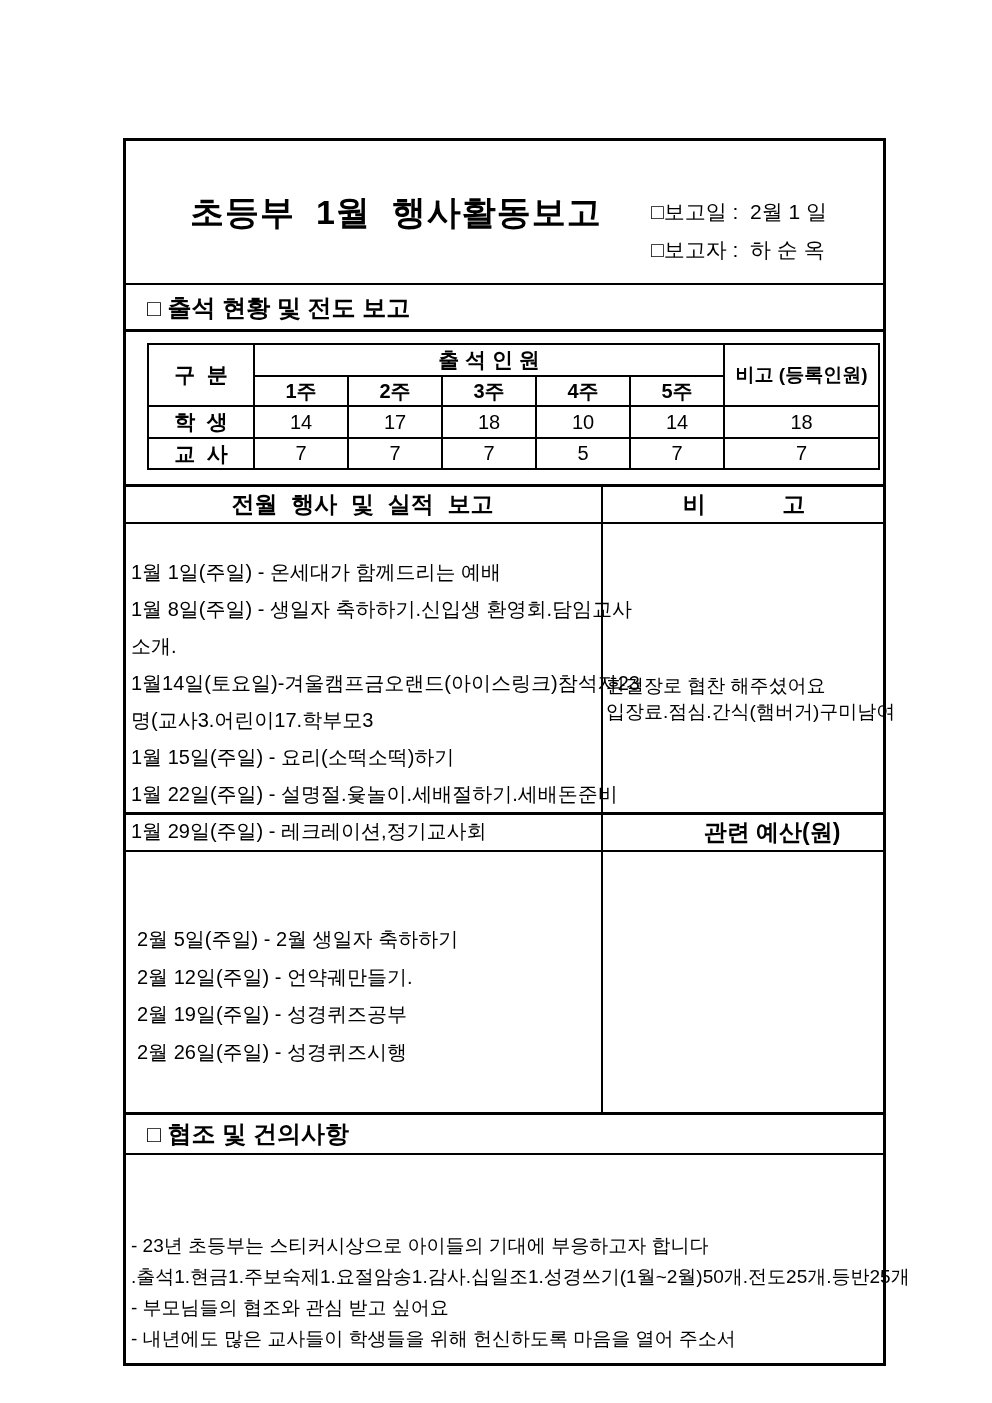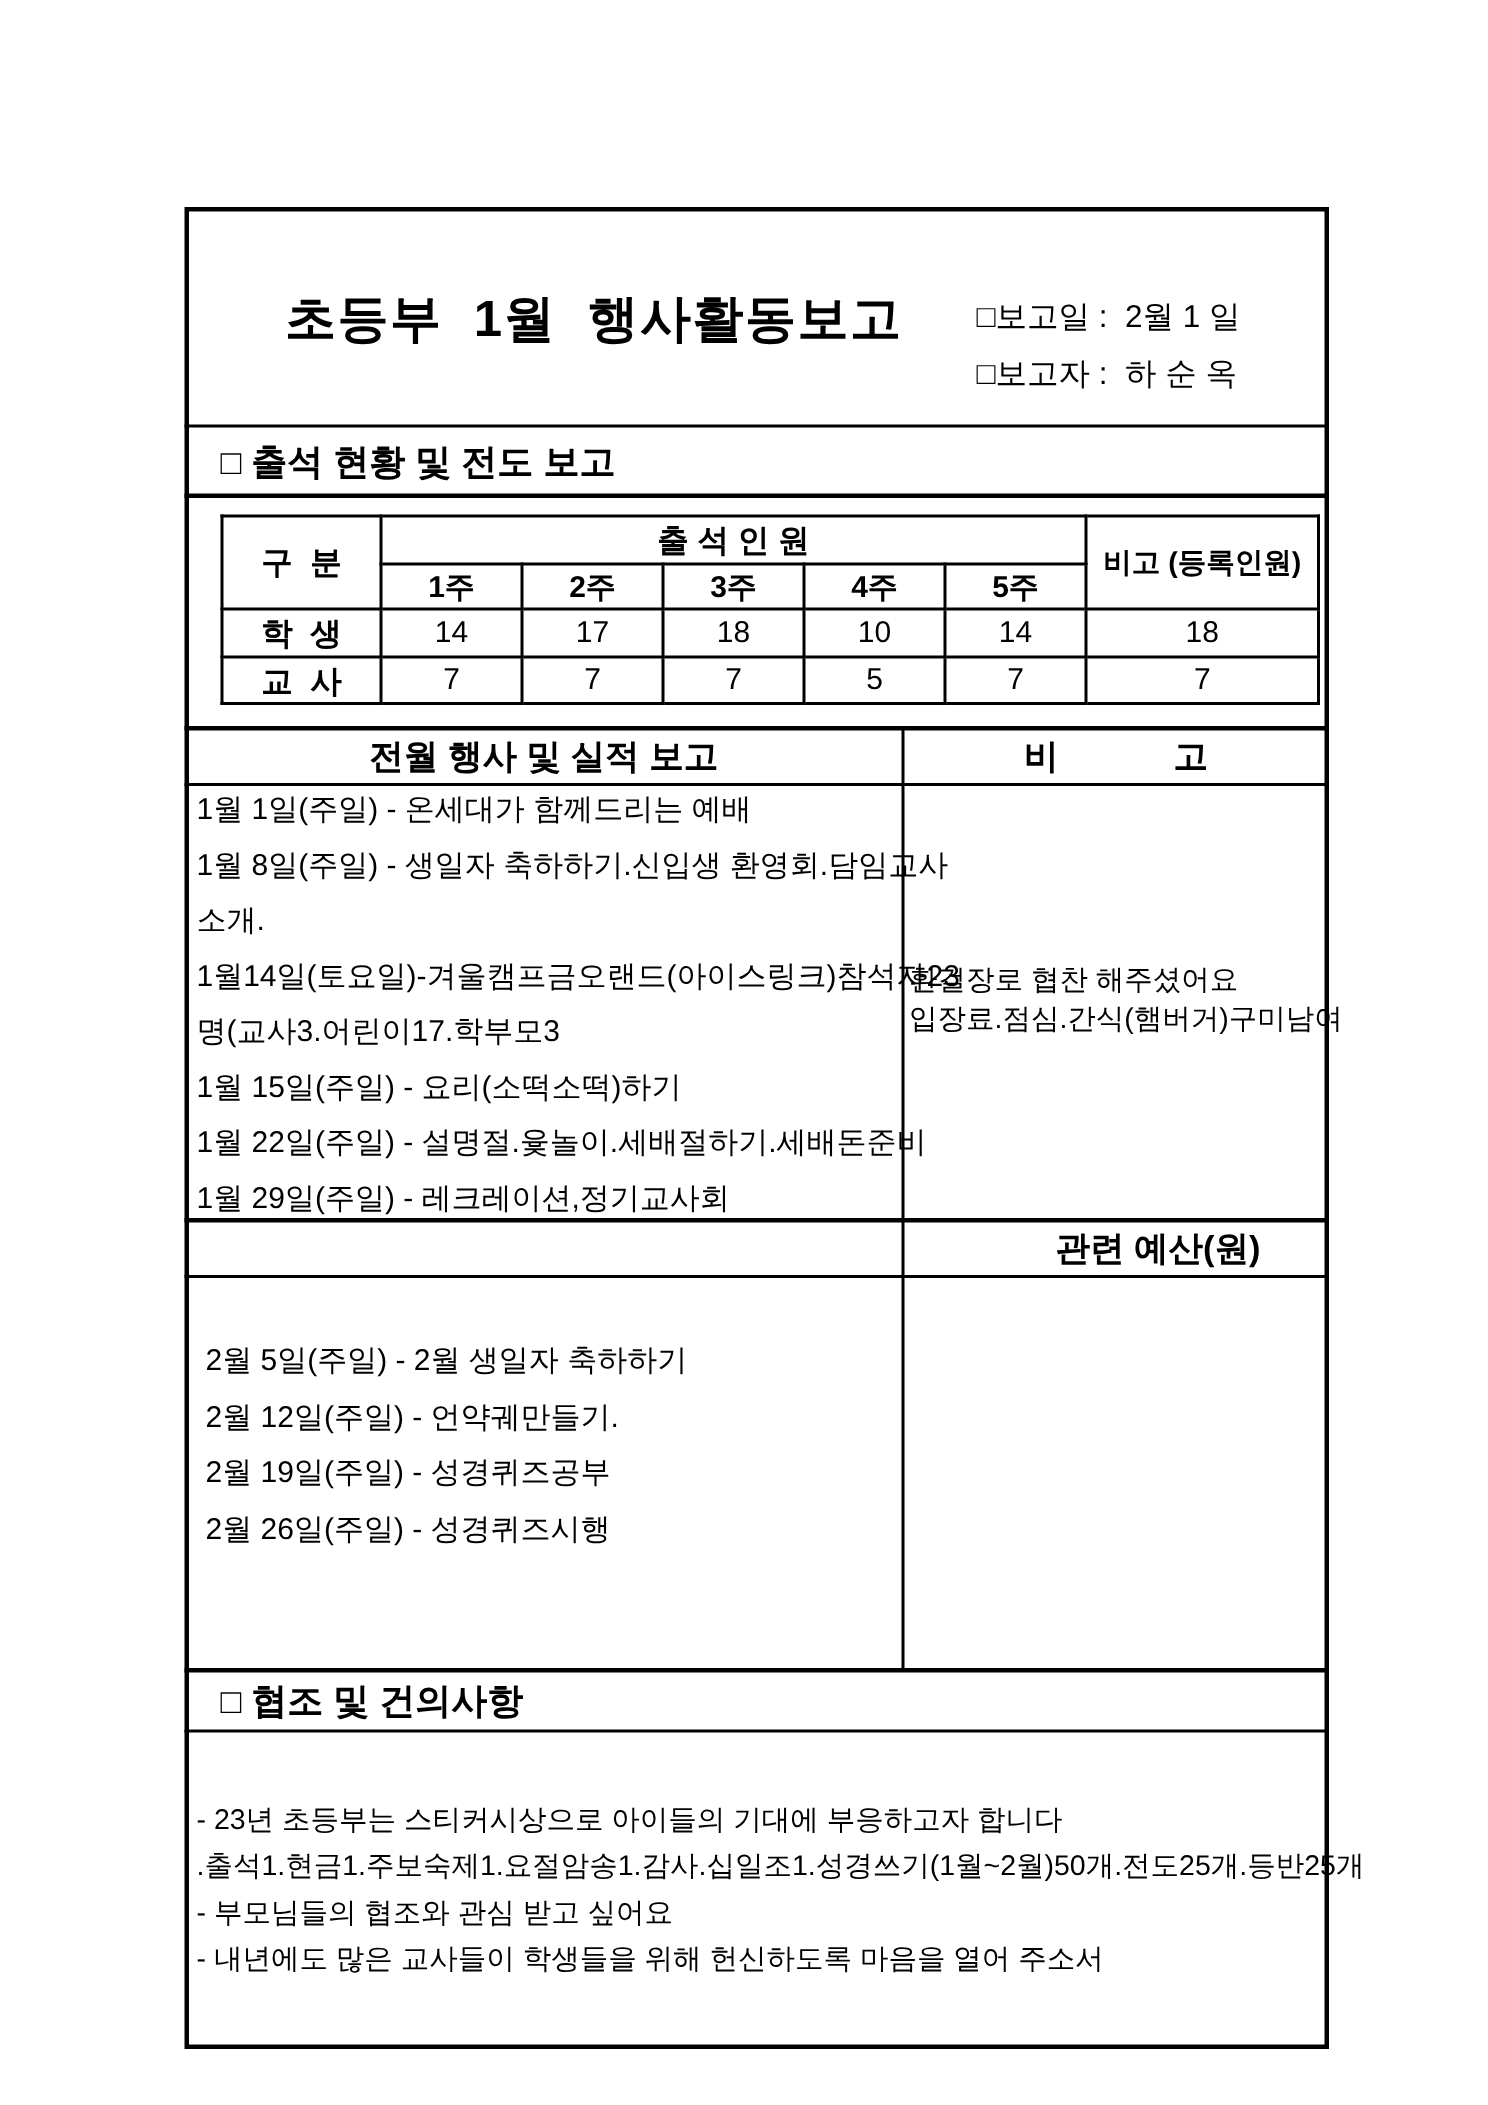--- a/index.html
+++ b/index.html
@@ -34,21 +34,21 @@
     padding:0;font-size:20px;white-space:pre;
   }
   table.att td.hd{font-weight:bold;font-size:21px;}
   table.att td.wk{font-weight:bold;font-size:20px;}
   table.att td.nh{font-weight:bold;font-size:19px;}
 
   .cell-head{
     position:absolute;display:flex;align-items:center;justify-content:center;
     font-size:23px;font-weight:bold;white-space:pre;
   }
-  .lines{position:absolute;}
+  .lines{position:absolute;margin-top:32px;}
   .lines > div{white-space:pre;}
   .prev-lines{left:131px;top:522px;width:468px;font-size:20px;line-height:37px;}
   .note-lines{left:606px;top:641px;width:278px;font-size:19px;line-height:26px;}
   .plan-lines{left:137px;top:889px;width:460px;font-size:20px;line-height:37.5px;}
   .sugg-lines{left:131px;top:1198px;width:745px;font-size:19px;line-height:31px;}
 </style>
 </head>
 <body>
 
 <div id="page">
@@ -111,21 +111,21 @@
       <td>7</td>
       <td>7</td>
       <td>7</td>
       <td>5</td>
       <td>7</td>
       <td>7</td>
     </tr>
   </tbody>
     </table>
 
-  <div class="cell-head" style="left:123px;top:486px;width:479px;height:36px;">전월 행사 및 실적 보고</div>
+  <div class="cell-head" style="left:123px;top:486px;width:479px;height:36px;font-family:Liberation Mono, monospace;">전월 행사 및 실적 보고</div>
   <div class="cell-head" style="left:602px;top:486px;width:284px;height:36px;">비            고</div>
 
   <div class="lines prev-lines">
     <div>1월 1일(주일) - 온세대가 함께드리는 예배</div>
     <div>1월 8일(주일) - 생일자 축하하기.신입생 환영회.담임교사</div>
     <div>소개.</div>
     <div>1월14일(토요일)-겨울캠프금오랜드(아이스링크)참석자23</div>
     <div>명(교사3.어린이17.학부모3</div>
     <div>1월 15일(주일) - 요리(소떡소떡)하기</div>
     <div>1월 22일(주일) - 설명절.윷놀이.세배절하기.세배돈준비</div>

